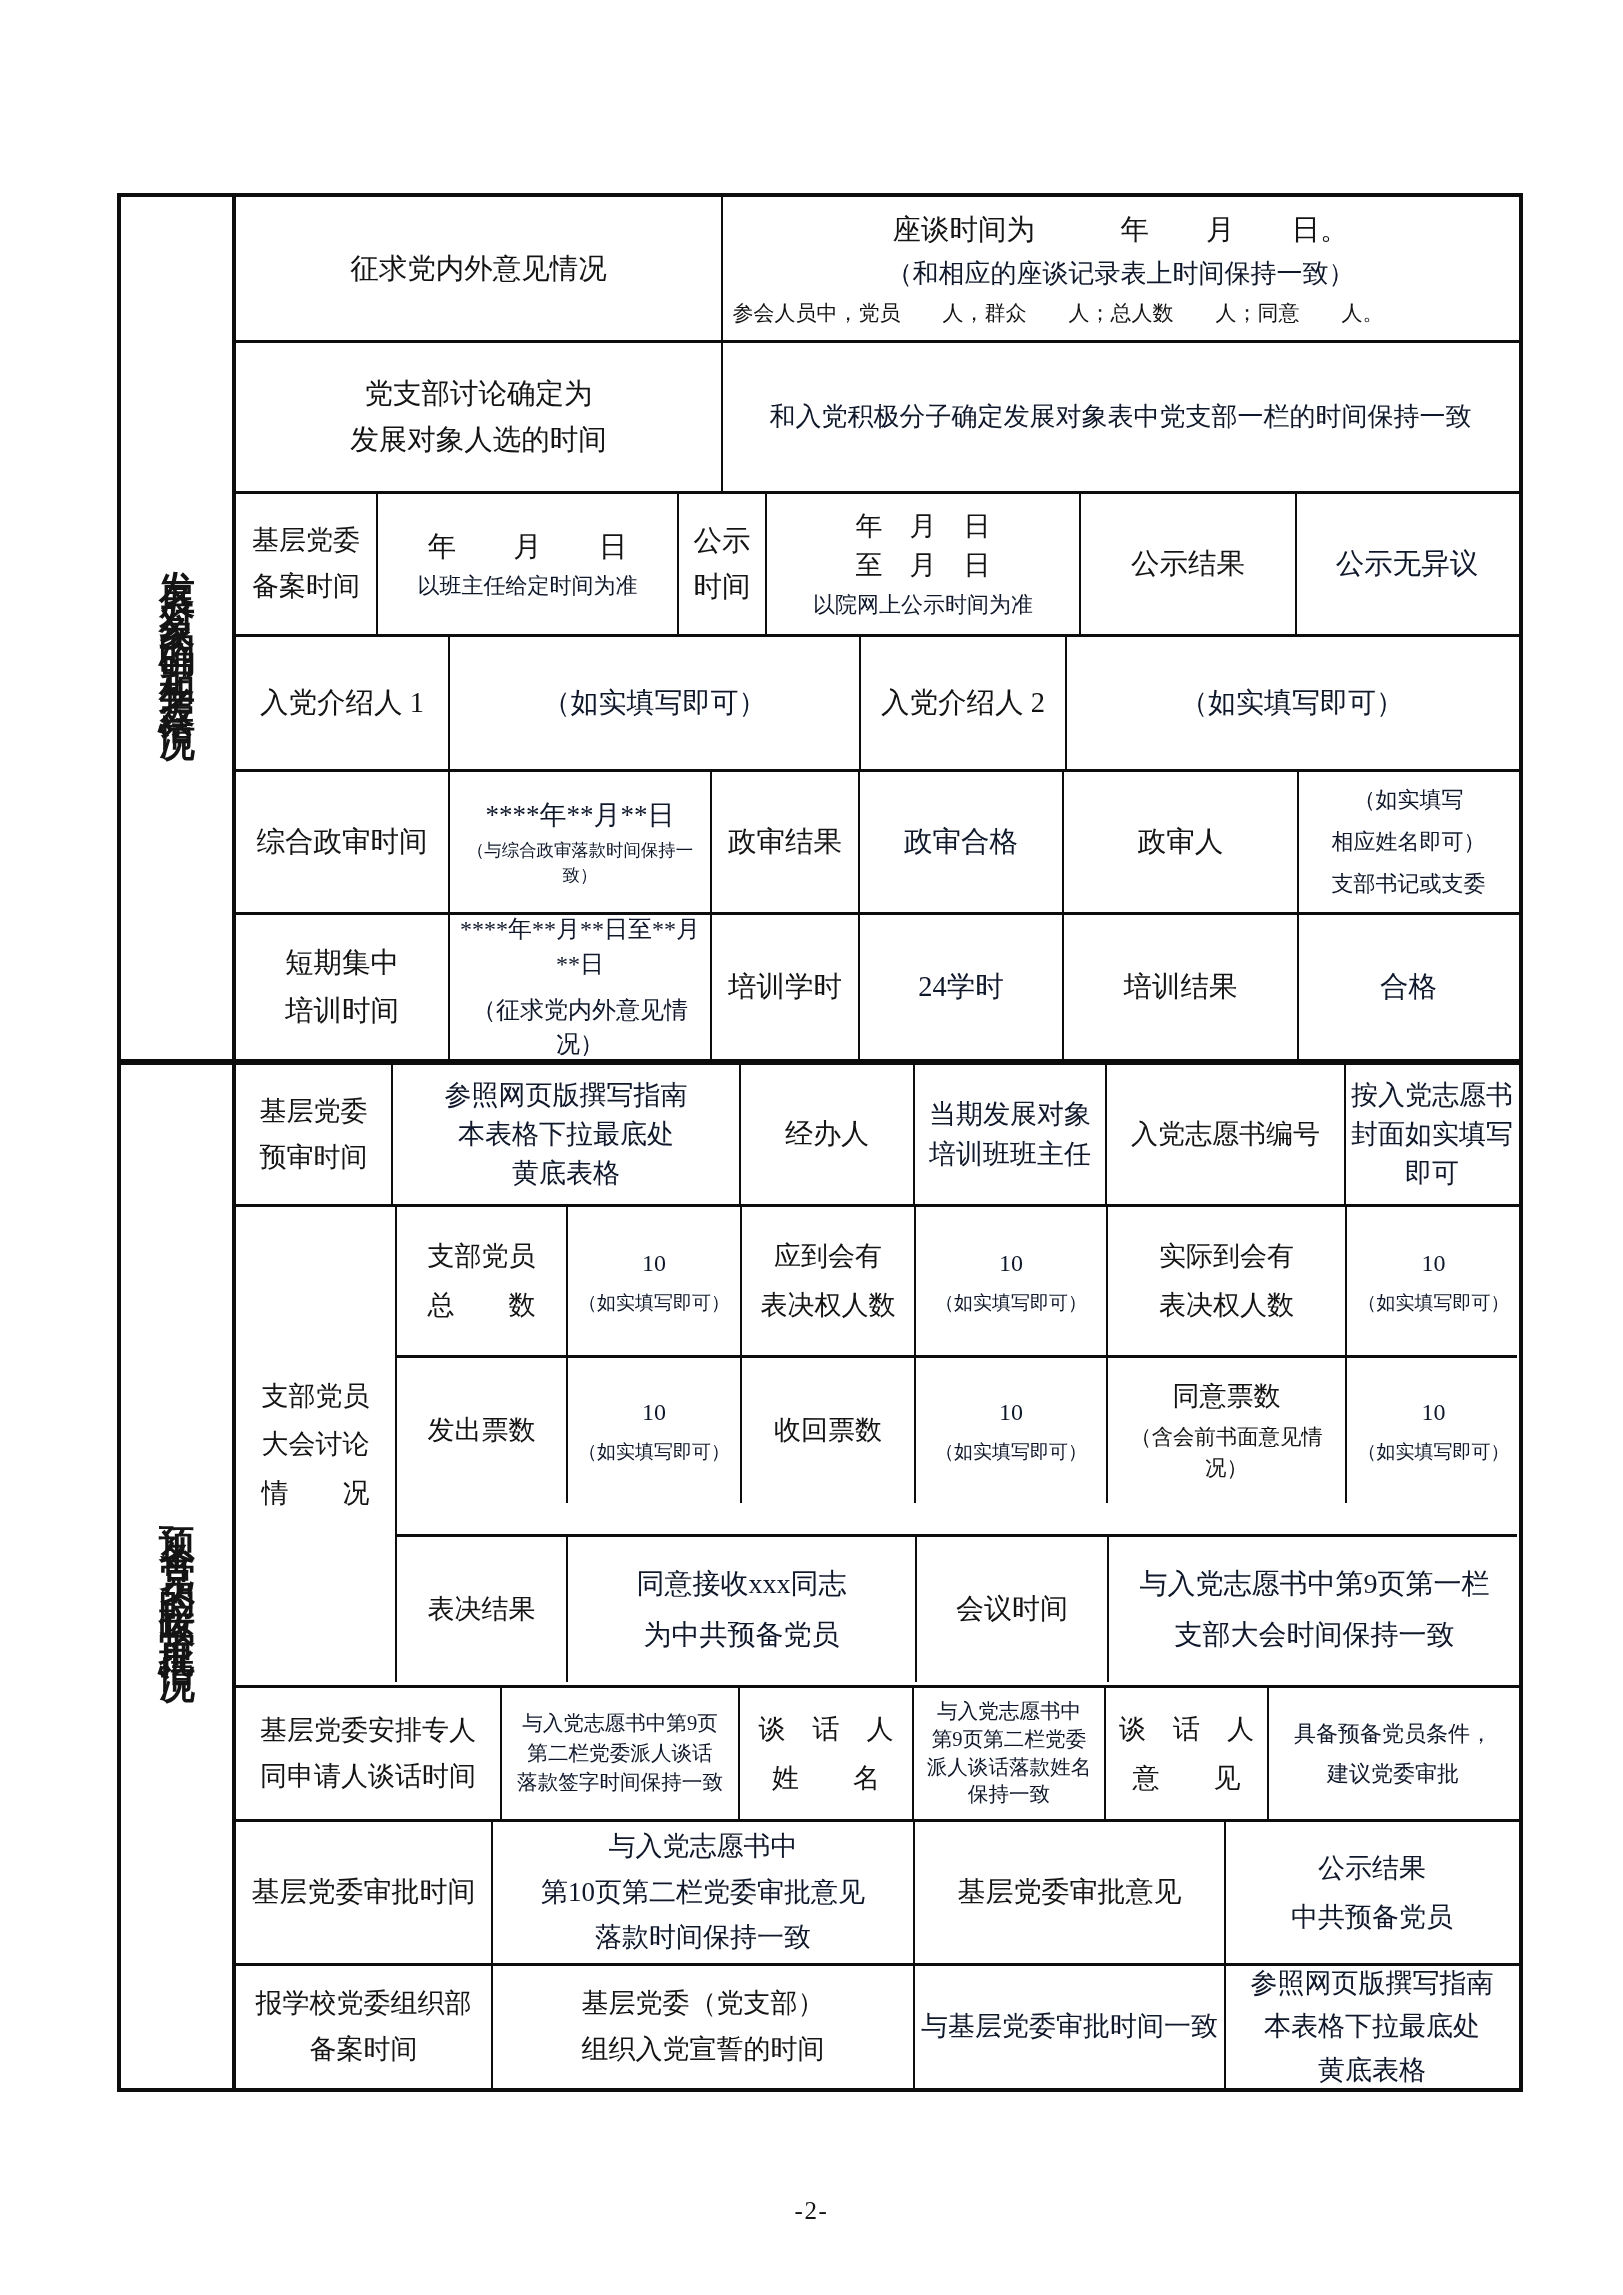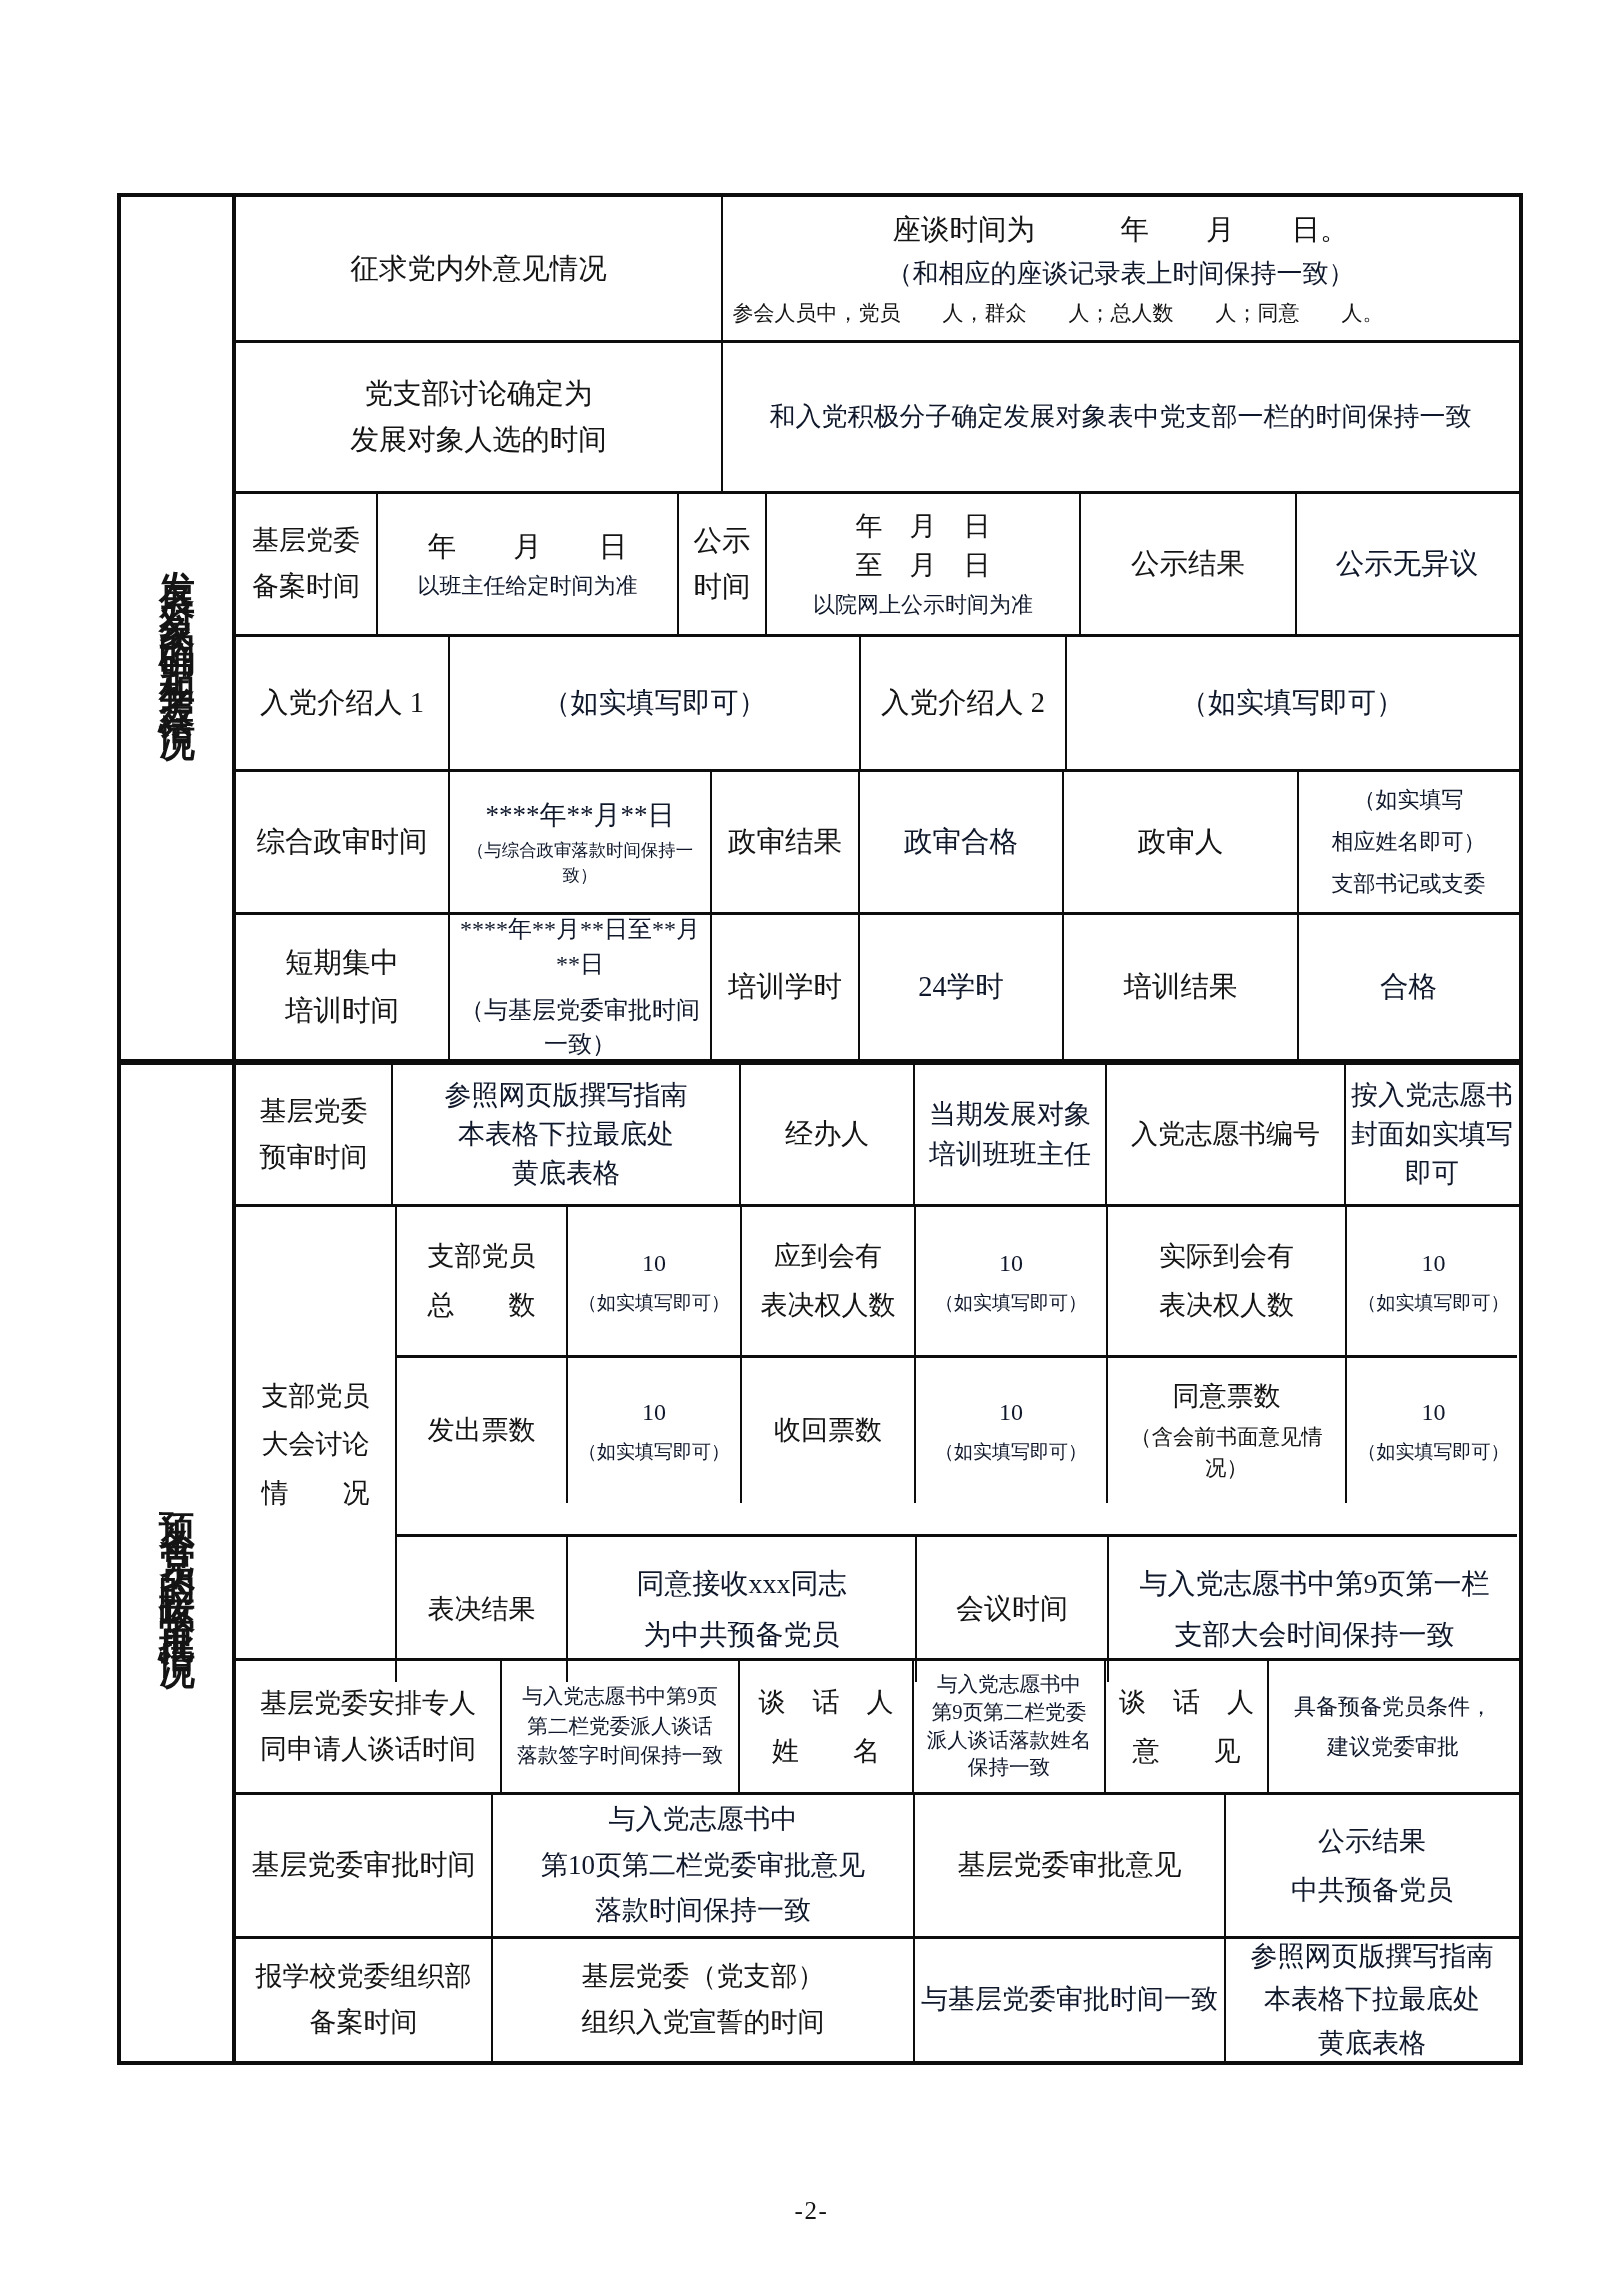--- a/index.html
+++ b/index.html
@@ -39,21 +39,21 @@
   .r-c { grid-template-columns:140px 301px 88px 314px 216px 222px; }
   .r-d { grid-template-columns:212px 411px 206px 452px; }
   .r-e, .r-f { grid-template-columns:212px 262px 148px 204px 235px 221px; }
   .r-g { grid-template-columns:155px 348px 174px 192px 239px 174px; }
   .row-grp { grid-template-columns:159px 1122px; }
   .grp-rows { display:flex; flex-direction:column; border-left:2.4px solid #0d0d0d; }
   .sub { display:grid; height:148px; }
   .sub + .sub { border-top:3.2px solid #0d0d0d; }
   .sub-hi { grid-template-columns:169px 174px 174px 192px 239px 175px; }
   .sub-j  { grid-template-columns:169px 349px 192px 413px;margin-top:31px; }
-  .r-k { grid-template-columns:264px 238px 174px 192px 163px 250px; }
+  .r-k { grid-template-columns:264px 238px 174px 192px 163px 250px;margin-top:27px; }
   .r-l, .r-m { grid-template-columns:255px 422px 311px 294px; }
 
   
   .r-a{height:143px} .r-b{height:151px} .r-c{height:143px} .r-d{height:135px} .r-e{height:143px} .r-f{height:147px}
   .r-g{height:139px} .row-grp{height:454px} .r-k{height:134px} .r-l{height:144px} .r-m{height:125px}
 
   .red { color:#0f172a; }
   .f36{font-size:28.5px} .f35{font-size:28px} .f34{font-size:27px} .f33{font-size:26px} .f30{font-size:24px} .f28{font-size:22px} .f27{font-size:21.4px}
   .f26{font-size:20.6px} .f24{font-size:19px} .f22{font-size:17.4px}
 
@@ -140,21 +140,21 @@
           </div>
         </div>
 
         <div class="row r-f">
           <div class="cell f36 lh17">
             <div>短期集中</div>
             <div>培训时间</div>
           </div>
           <div class="cell">
             <div class="red f30">****年**月**日至**月**日</div>
-            <div class="red f30 mt14">（与基层党委审批时间一致）</div>
+            <div class="red f30 mt14">（征求党内外意见情况）</div>
           </div>
           <div class="cell f36">培训学时</div>
           <div class="cell red f36">24学时</div>
           <div class="cell f36">培训结果</div>
           <div class="cell red f36">合格</div>
         </div>
 
       </div>
     </div>
 

